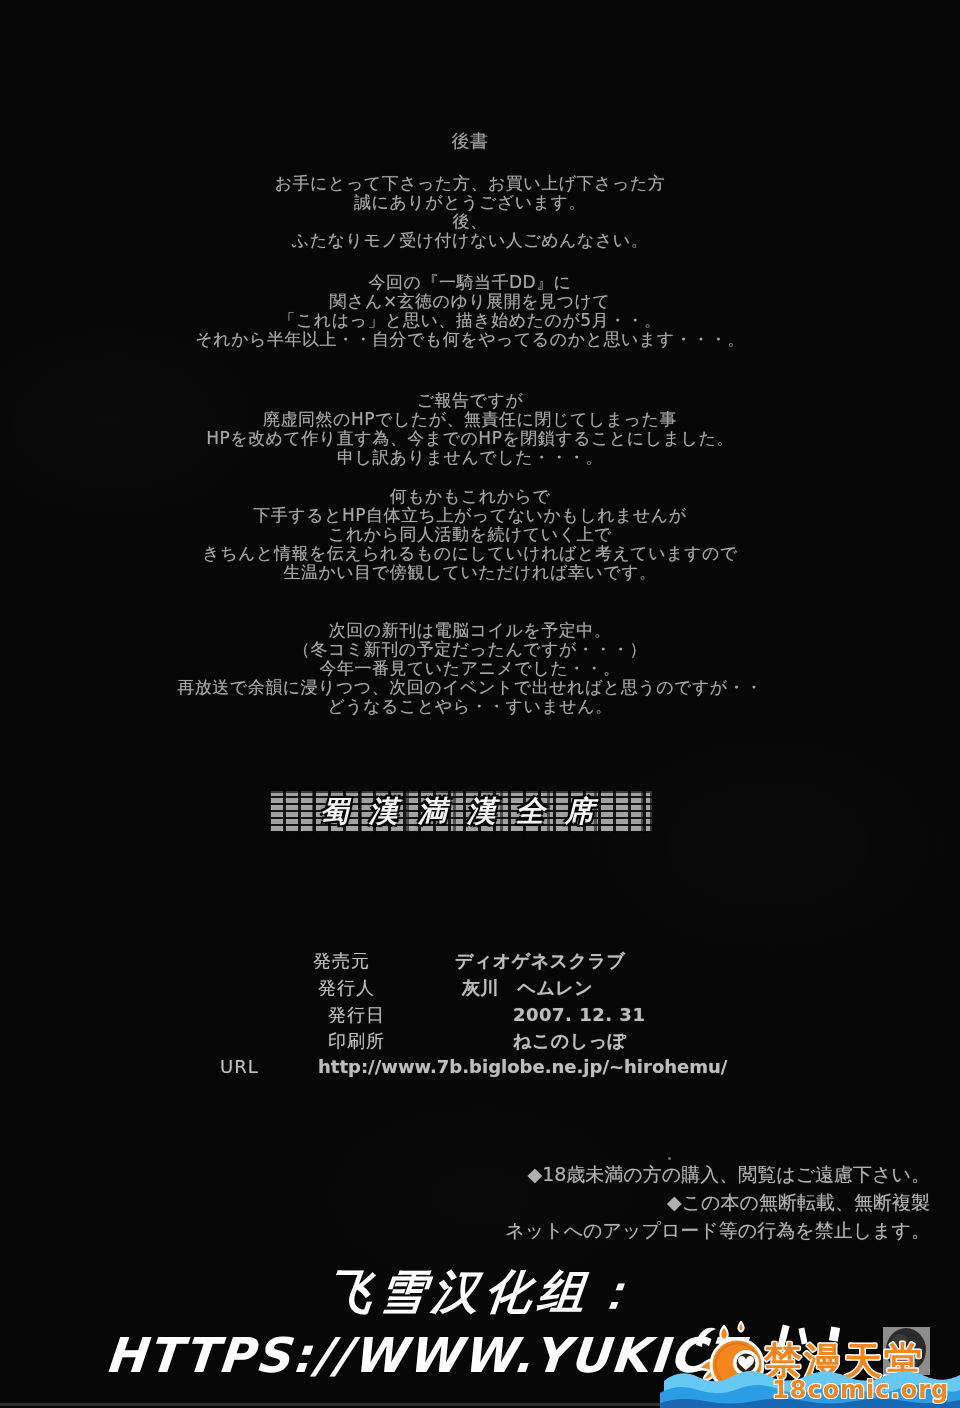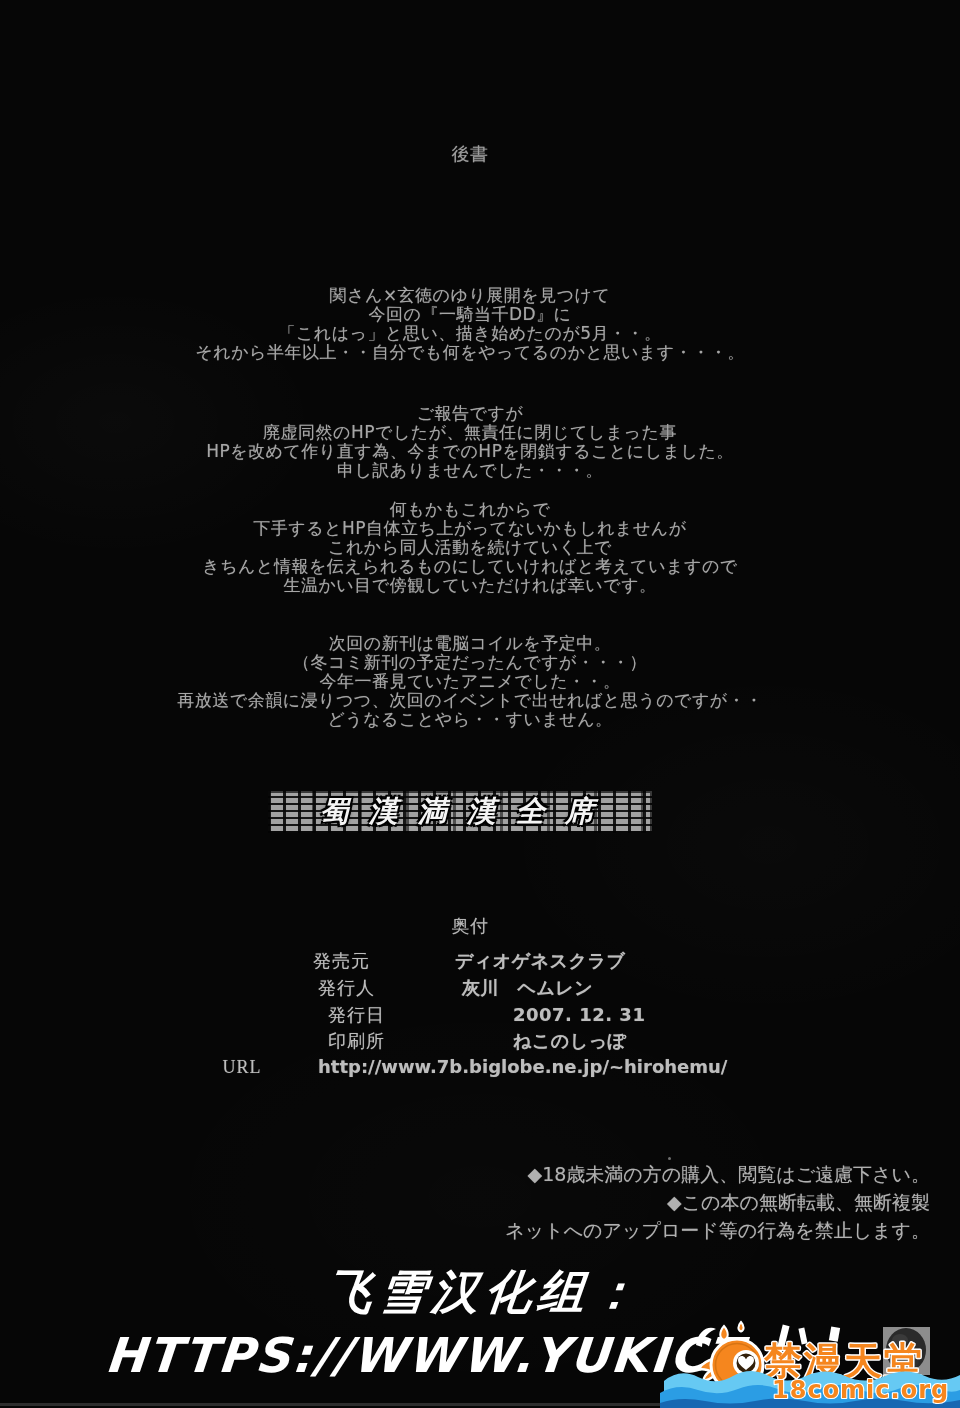--- a/index.html
+++ b/index.html
@@ -12,21 +12,20 @@
       #060606;
     font-family:"DejaVu Sans", sans-serif;
   }
   
   .cjk-line{white-space:nowrap;}
   .txt{
     position:absolute;left:0;width:940px;text-align:center;
     color:#a6a6a6;font-size:17px;line-height:19px;
     text-shadow:0 0 1px rgba(170,170,170,.55);
     letter-spacing:.5px;
-    margin-top:13px;
   }
   .title{color:#9d9d9d;font-size:18px;line-height:19px;}
   
   .banner{
     position:absolute;left:268px;top:791px;width:384px;height:42px;
     background-color:#a2a2a2;
     background-image:
       repeating-linear-gradient(90deg, rgba(8,8,8,.9) 0 3px, transparent 3px 15px),
       repeating-linear-gradient(0deg, rgba(8,8,8,.9) 0 2px, transparent 2px 7px),
       repeating-linear-gradient(90deg, transparent 0 44px, rgba(8,8,8,.55) 44px 47px);
@@ -38,21 +37,21 @@
     transform:skewX(-14deg);letter-spacing:20px;padding-left:18px;
     text-shadow:-2px -2px 0 #000,2px -2px 0 #000,-2px 2px 0 #000,2px 2px 0 #000,0 0 4px #000;
   }
   
   .col-row{position:absolute;left:0;width:804px;height:22px;color:#bdbdbd;font-size:18px;line-height:20px;text-shadow:0 0 1px rgba(190,190,190,.5);}
   .col-label{position:absolute;left:185px;width:180px;text-align:right;letter-spacing:1px;}
   .col-value{position:absolute;left:455px;text-align:left;white-space:nowrap;letter-spacing:.5px;font-weight:bold;}
   .row-1 .col-label{width:185px;}
   .row-2 .col-label{width:190px;} .row-2 .col-value{left:462px;}
   .row-3 .col-label{width:200px;} .row-3 .col-value{left:478px;margin-left:35px;}
-  .row-url .col-label{left:212px;width:60px;text-align:center;font-family:Liberation Serif, serif;}
+  .row-url .col-label{left:220px;width:60px;text-align:left;}
   .row-url .col-value{left:318px;letter-spacing:0;}
   
   .notice{position:absolute;left:0;width:930px;text-align:right;color:#b0b0b0;font-size:19px;line-height:20px;text-shadow:0 0 1px rgba(180,180,180,.5);}
   
   .wm-group{
     position:absolute;left:10px;top:1261px;width:950px;text-align:center;
     color:#fff;font-size:47px;font-weight:bold;font-style:italic;
     letter-spacing:6px;transform:skewX(-6deg);z-index:1;white-space:nowrap;
   }
   .wm-url{
@@ -65,23 +64,29 @@
   
   .logo{position:absolute;left:660px;top:1265px;width:300px;height:143px;z-index:3;}
   .logo text{font-family:"DejaVu Sans", sans-serif;font-weight:bold;paint-order:stroke;stroke-linejoin:round;}
 </style>
 </head>
 <body>
 
 <div class="page">
 
   <div class="txt title" style="top:131px">後書</div>
+  <div class="txt" style="top:174px">
+      <div class="cjk-line">お手にとって下さった方、お買い上げ下さった方</div>
+      <div class="cjk-line">誠にありがとうございます。</div>
+      <div class="cjk-line">後、</div>
+      <div class="cjk-line">ふたなりモノ受け付けない人ごめんなさい。</div>
+    </div>
   <div class="txt" style="top:273px">
+      <div class="cjk-line">今回の『一騎当千DD』に</div>
       <div class="cjk-line">関さん×玄徳のゆり展開を見つけて</div>
-      <div class="cjk-line">今回の『一騎当千DD』に</div>
       <div class="cjk-line">「これはっ」と思い、描き始めたのが5月・・。</div>
       <div class="cjk-line">それから半年以上・・自分でも何をやってるのかと思います・・・。</div>
     </div>
   <div class="txt" style="top:391px">
       <div class="cjk-line">ご報告ですが</div>
       <div class="cjk-line">廃虚同然のHPでしたが、無責任に閉じてしまった事</div>
       <div class="cjk-line">HPを改めて作り直す為、今までのHPを閉鎖することにしました。</div>
       <div class="cjk-line">申し訳ありませんでした・・・。</div>
     </div>
   <div class="txt" style="top:487px">
@@ -96,21 +101,20 @@
       <div class="cjk-line">（冬コミ新刊の予定だったんですが・・・）</div>
       <div class="cjk-line">今年一番見ていたアニメでした・・。</div>
       <div class="cjk-line">再放送で余韻に浸りつつ、次回のイベントで出せればと思うのですが・・</div>
       <div class="cjk-line">どうなることやら・・すいません。</div>
     </div>
 
   <div class="banner">
     <span class="banner-text">蜀漢満漢全席</span>
   </div>
 
-  <div class="txt" style="top:903px;color:#b5b5b5;font-size:18px">奥付</div>
 
   <div class="col-row row-1" style="top:951px">
     <span class="col-label">発売元</span>
     <span class="col-value">ディオゲネスクラブ</span>
   </div>
   <div class="col-row row-2" style="top:978px">
     <span class="col-label">発行人</span>
     <span class="col-value">灰川　ヘムレン</span>
   </div>
   <div class="col-row row-3" style="top:1005px">

